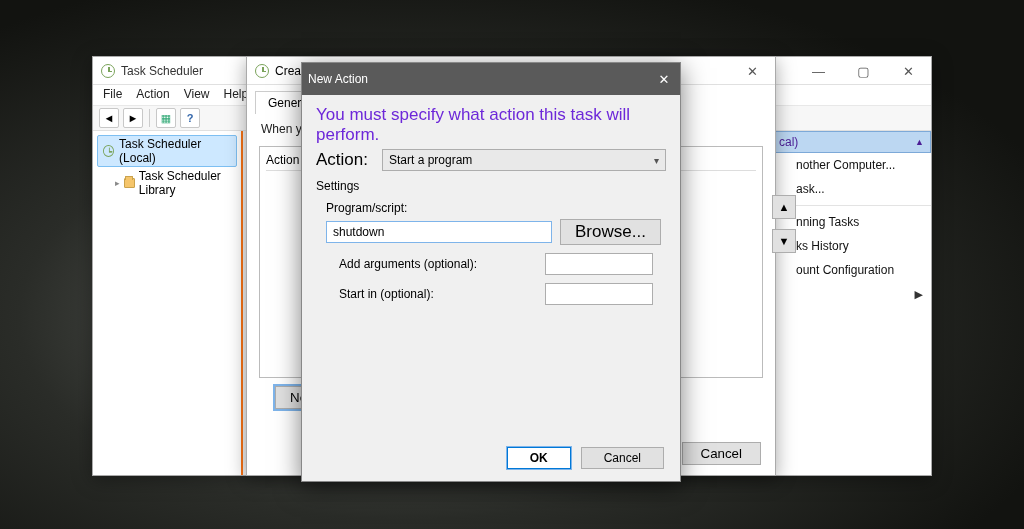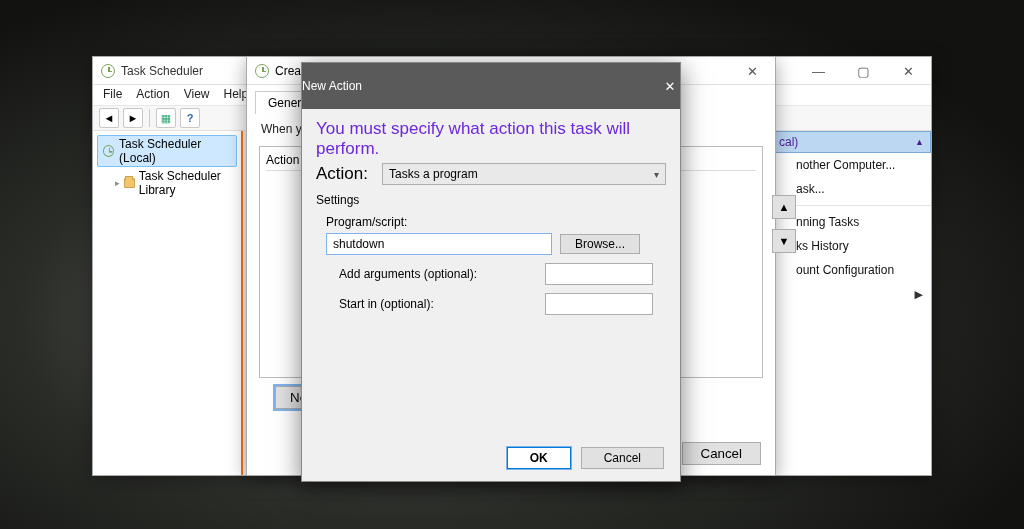--- a/index.html
+++ b/index.html
@@ -55,34 +55,34 @@
   .ct-tab { padding:4px 12px; border:1px solid #ccc; border-bottom:none; background:#fff; margin-right:-1px; font-size:12px;}
   .ct-hint { padding: 8px 14px; color:#222;}
   .ct-inner { margin: 2px 12px 8px 12px; border:1px solid #bbb; height:232px; padding:6px; background:#fff; position:relative;}
   .ct-side-btns { position:absolute; right:-34px; top:48px; display:flex; flex-direction:column; gap:10px;}
   .arrow-btn { width:24px;height:24px;background:#e1e1e1;border:1px solid #adadad;display:flex;align-items:center;justify-content:center;font-size:11px;}
   .ct-new { margin-left:28px; padding:3px 14px; border:1px solid #adadad; background:#e1e1e1; box-shadow:0 0 0 2px #7eb4ea;}
   .ct-cancel { position:absolute; right:14px; bottom:10px; padding:3px 18px; border:1px solid #adadad; background:#e1e1e1;}
 
   
   .na-window { left:301px; top:62px; width:380px; height:420px; background:#f0f0f0; border:1px solid #888; box-shadow:0 6px 24px rgba(0,0,0,0.5);}
-  .na-title { height:46px; background:#5a5a5a; color:#fff; display:flex; align-items:center; padding:0 0; font-size:12px;}
+  .na-title { height:32px; background:#5a5a5a; color:#fff; display:flex; align-items:center; padding:0 6px; font-size:12px;}
   .na-title .caption { flex:1; }
   .close-x { width:40px; height:30px; display:flex; align-items:center; justify-content:center; color:#fff; font-size:13px; margin-right:-10px;}
   .na-body { padding:10px 14px; }
   .na-instr { margin-bottom:4px; color:#6d28d9; font-size:17px;}
   .na-row { display:flex; align-items:center; gap:10px; margin-bottom:8px;}
   .na-label { width:56px; font-size:17px;}
   .na-select { flex:1; height:22px; border:1px solid #adadad; background:#e9e9e9; display:flex; align-items:center; justify-content:space-between; padding:0 6px; font-size:12px;}
   .na-section { margin-top:4px; margin-bottom:8px; font-size:12px;}
   .na-indent { padding-left:10px; }
   .na-field-label { margin:4px 0 4px 0; font-size:12px;}
   .na-input { width:226px; height:22px; border:1px solid #7eb4ea; background:#fff; padding:2px 6px; font-size:12px; outline:none;}
   .na-input.plain { border:1px solid #adadad; width:108px;}
-  .na-browse { margin-left:8px; padding:2px 14px; border:1px solid #adadad; background:#e1e1e1; font-size:12px;}
+  .na-browse { margin-left:8px; padding:2px 14px; border:1px solid #adadad; background:#e1e1e1; font-size:17px;}
   .na-row2 { display:flex; align-items:center; justify-content:space-between; margin:8px 13px;}
   .na-row2 .lab { font-size:12px; }
   .na-footer { position:absolute; bottom:12px; right:16px; display:flex; gap:10px;}
   .btn { padding:3px 22px; border:1px solid #adadad; background:#e1e1e1; font-size:12px;}
   .btn.default { border:1px solid #0078d7; background:#fff; box-shadow:0 0 0 1px #7eb4ea;font-weight:bold;}
   .caret { font-size:10px; color:#555;}
   .chev-up { font-size:9px;}
 </style>
 </head>
 <body>
@@ -167,21 +167,21 @@
 <div class="window na-window">
   <div class="na-title">
     <span class="caption">New Action</span>
     <div class="close-x">✕</div>
   </div>
   <div class="na-body">
     <div class="na-instr">You must specify what action this task will perform.</div>
     <div class="na-row">
       <div class="na-label">Action:</div>
       <div class="na-select">
-        <span>Tasks a program</span>
+        <span>Start a program</span>
         <span class="caret">▾</span>
       </div>
     </div>
     <div class="na-section">Settings</div>
     <div class="na-indent">
       <div class="na-field-label">Program/script:</div>
       <div style="display:flex;align-items:center;">
         <input class="na-input" value="shutdown" style="">
         <button class="na-browse">Browse...</button>
       </div>

